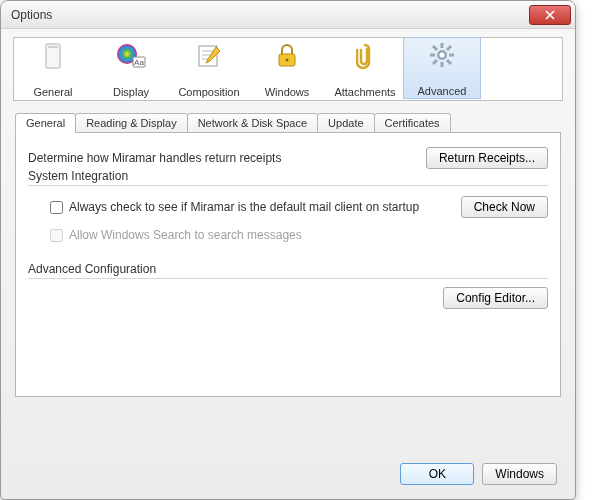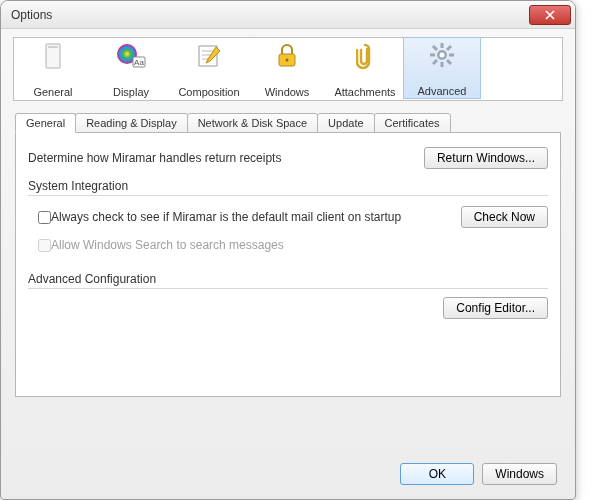--- a/index.html
+++ b/index.html
@@ -110,21 +110,20 @@
   margin-top: -1px;
   padding: 14px 12px 12px 12px;
   flex: 0 0 auto;
   height: 265px;
   position: relative;
 }
 .row-top {
   display: flex;
   align-items: center;
   justify-content: space-between;
-  margin-bottom: 10px;
 }
 .row-top .desc { font-size: 12px; color: #333; }
 .btn {
   padding: 3px 12px;
   background: linear-gradient(#fdfdfd, #e8e8e8);
   border: 1px solid #a9a9a9;
   border-radius: 3px;
   font-size: 12px;
   cursor: pointer;
   font-family: inherit;
@@ -142,22 +141,24 @@
 }
 .group-row {
   display: flex;
   align-items: center;
   justify-content: space-between;
   padding: 2px 0 8px 10px;
 }
 .check-line {
   display: flex;
   align-items: center;
-  font-size: 12px;
-  color: #333;
+  gap: 6px;
+  font-size: 12px;
+  color: #333;
+  margin-left: 12px;
 }
 .check-line.disabled { color: #a0a0a0; }
 .check-line input[type=checkbox] {
   width: 13px; height: 13px;
 }
 .group-row-right {
   display: flex;
   align-items: center;
 }
 .config-row {
@@ -282,21 +283,21 @@
     <div class="subtab active">General</div>
     <div class="subtab">Reading &amp; Display</div>
     <div class="subtab">Network &amp; Disk Space</div>
     <div class="subtab">Update</div>
     <div class="subtab">Certificates</div>
   </div>
 
   <div class="panel">
     <div class="row-top">
       <span class="desc">Determine how Miramar handles return receipts</span>
-      <button class="btn">Return Windows...</button>
+      <button class="btn">Return Receipts...</button>
     </div>
 
     <div class="group-label">System Integration</div>
     <div class="group-box">
       <div class="group-row">
         <label class="check-line">
           <input type="checkbox" style="">
           <span>Always check to see if Miramar is the default mail client on startup</span>
         </label>
         <div class="group-row-right">

